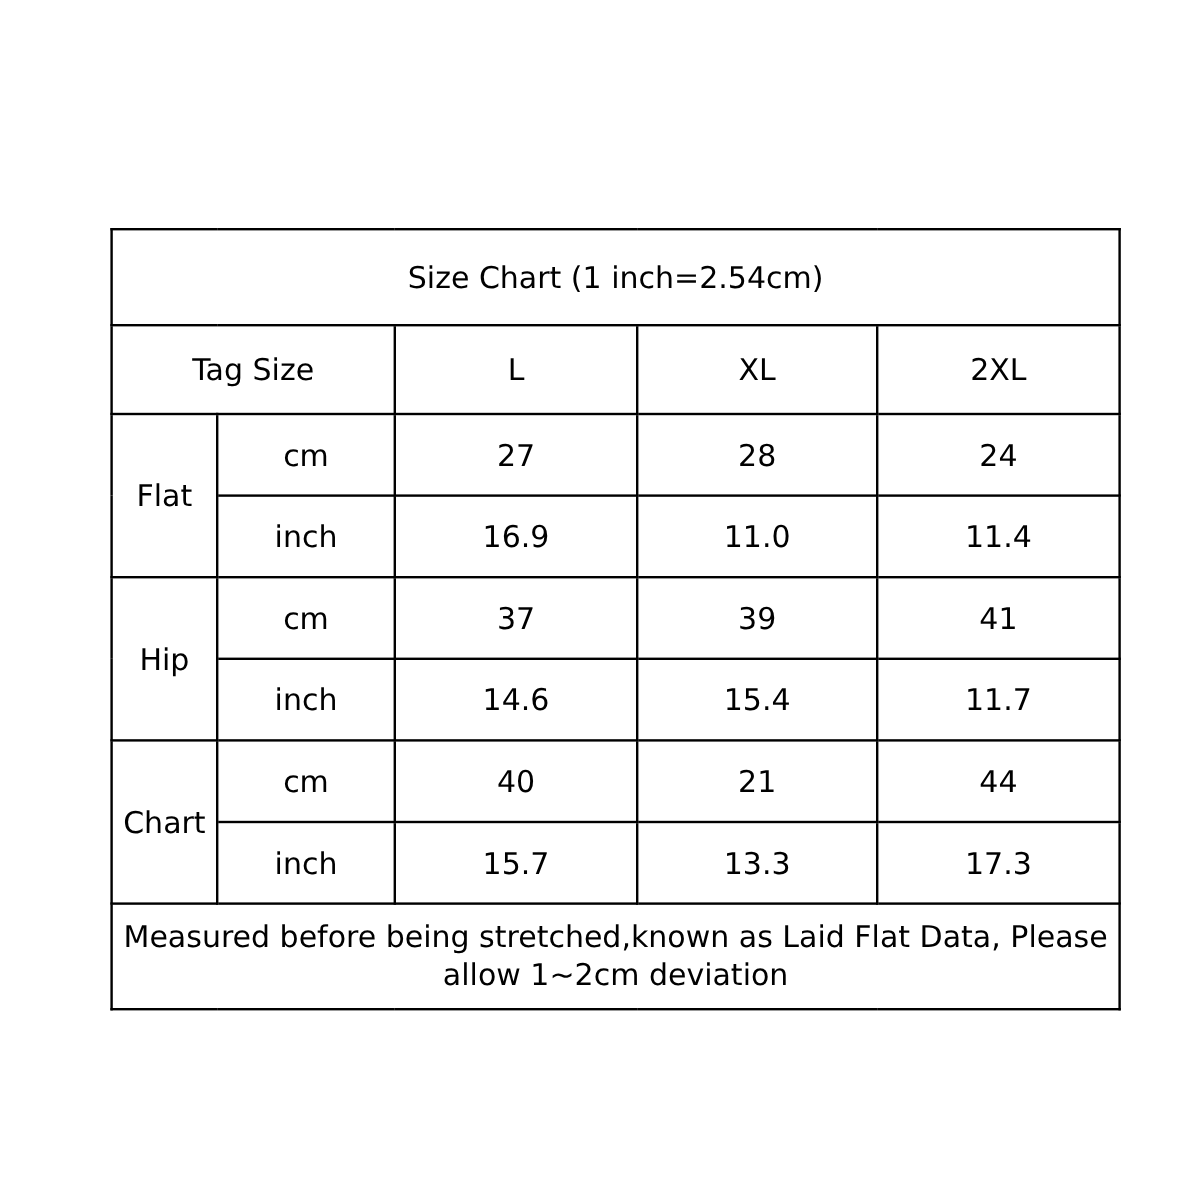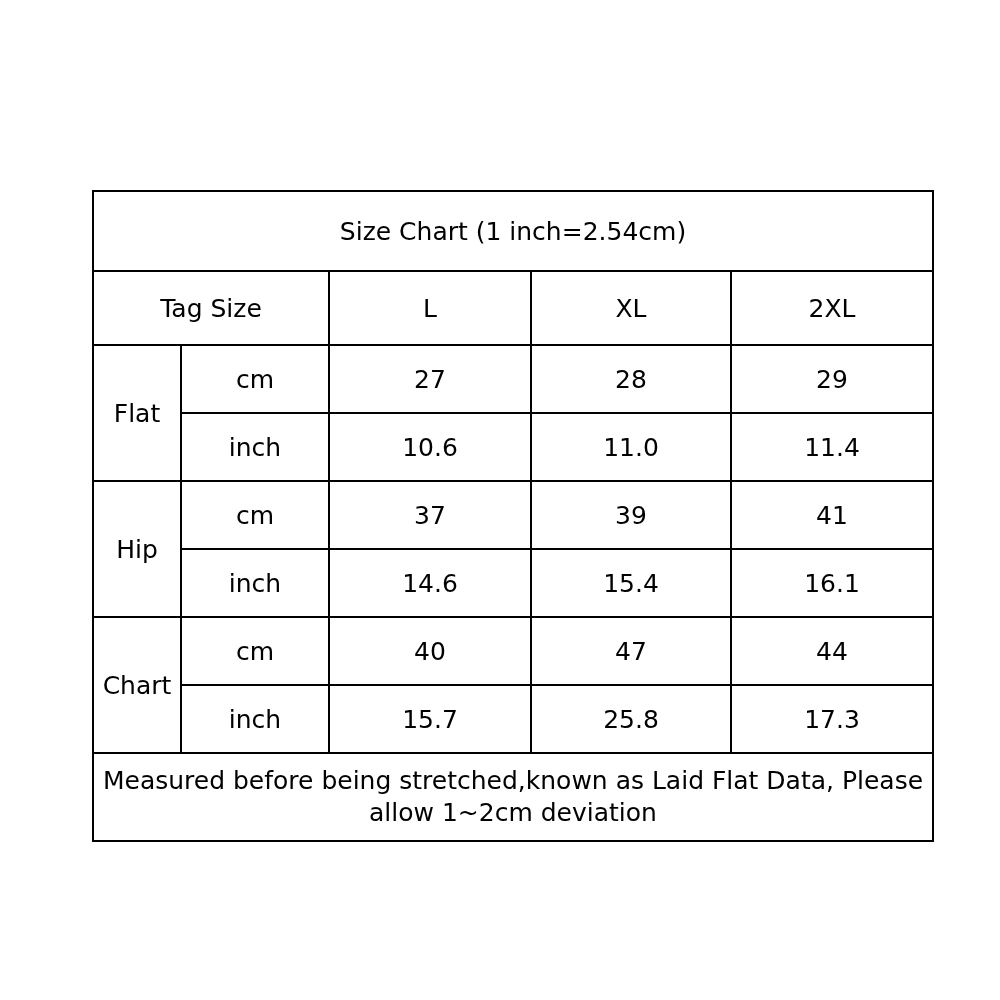--- a/index.html
+++ b/index.html
@@ -96,54 +96,54 @@
           <td class="size-head">L</td>
           <td class="size-head">XL</td>
           <td class="size-head">2XL</td>
         </tr>
 
         <tr>
           <td class="row-label" rowspan="2">Flat</td>
           <td class="unit-cell">cm</td>
           <td class="value-cell">27</td>
           <td class="value-cell">28</td>
-          <td class="value-cell">29</td>
+          <td class="value-cell">24</td>
         </tr>
         <tr>
           <td class="unit-cell">inch</td>
-          <td class="value-cell">10.6</td>
+          <td class="value-cell">16.9</td>
           <td class="value-cell">11.0</td>
           <td class="value-cell">11.4</td>
         </tr>
 
         <tr>
           <td class="row-label" rowspan="2">Hip</td>
           <td class="unit-cell">cm</td>
           <td class="value-cell">37</td>
           <td class="value-cell">39</td>
           <td class="value-cell">41</td>
         </tr>
         <tr>
           <td class="unit-cell">inch</td>
           <td class="value-cell">14.6</td>
           <td class="value-cell">15.4</td>
-          <td class="value-cell">16.1</td>
+          <td class="value-cell">11.7</td>
         </tr>
 
         <tr>
           <td class="row-label" rowspan="2">Chart</td>
           <td class="unit-cell">cm</td>
           <td class="value-cell">40</td>
-          <td class="value-cell">47</td>
+          <td class="value-cell">21</td>
           <td class="value-cell">44</td>
         </tr>
         <tr>
           <td class="unit-cell">inch</td>
           <td class="value-cell">15.7</td>
-          <td class="value-cell">25.8</td>
+          <td class="value-cell">13.3</td>
           <td class="value-cell">17.3</td>
         </tr>
 
         <tr>
           <td class="note-cell" colspan="5">Measured before being stretched,known as Laid Flat Data, Please allow 1~2cm deviation</td>
         </tr>
       </tbody>
     </table>
   </div>
 </div>

